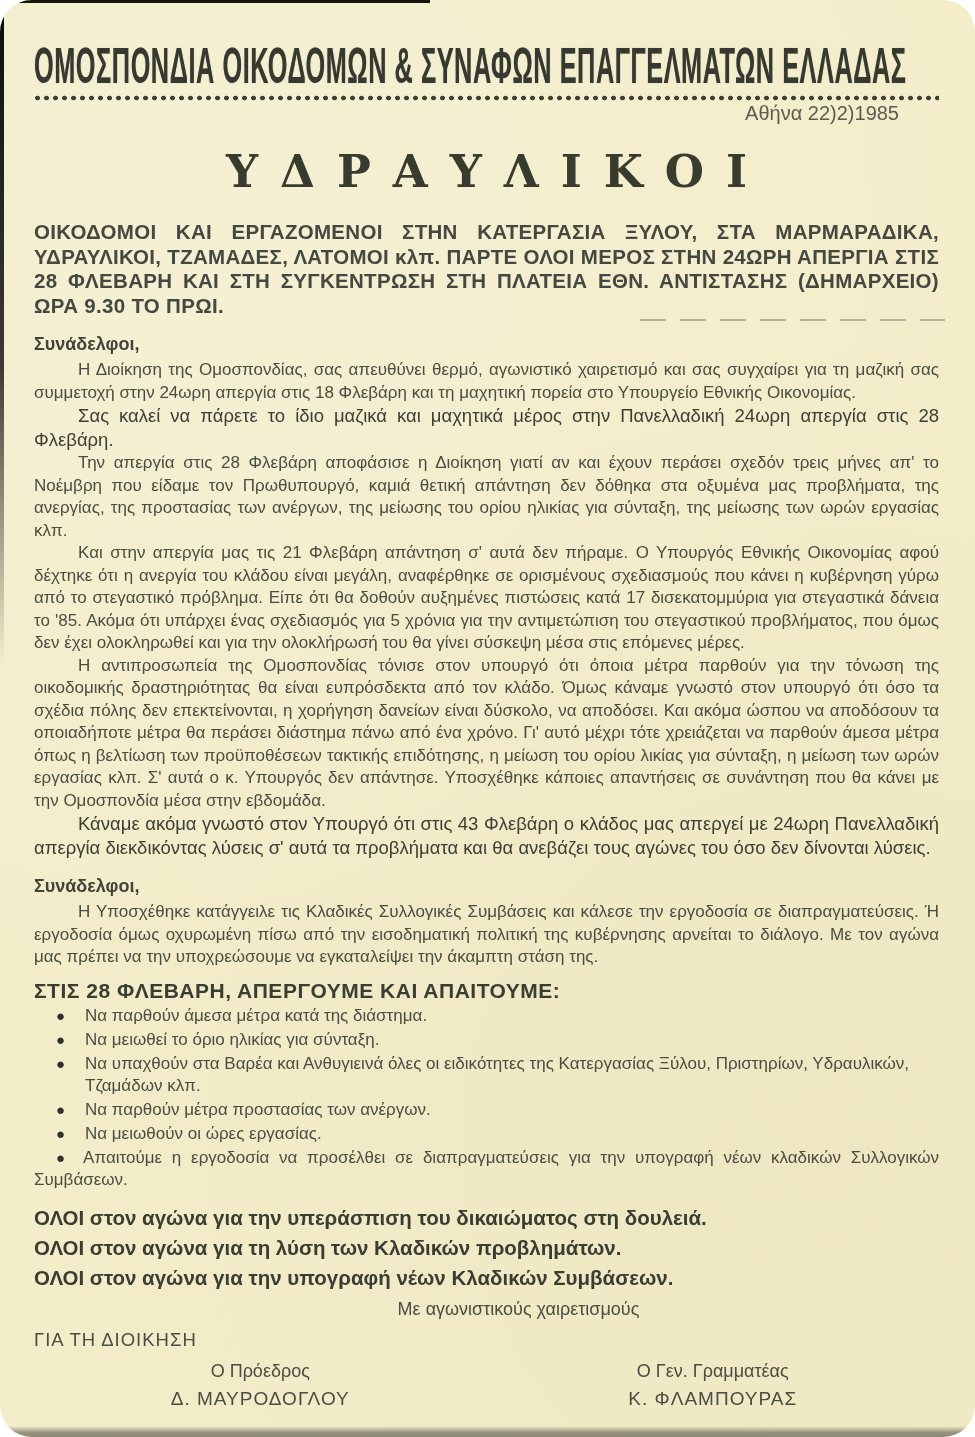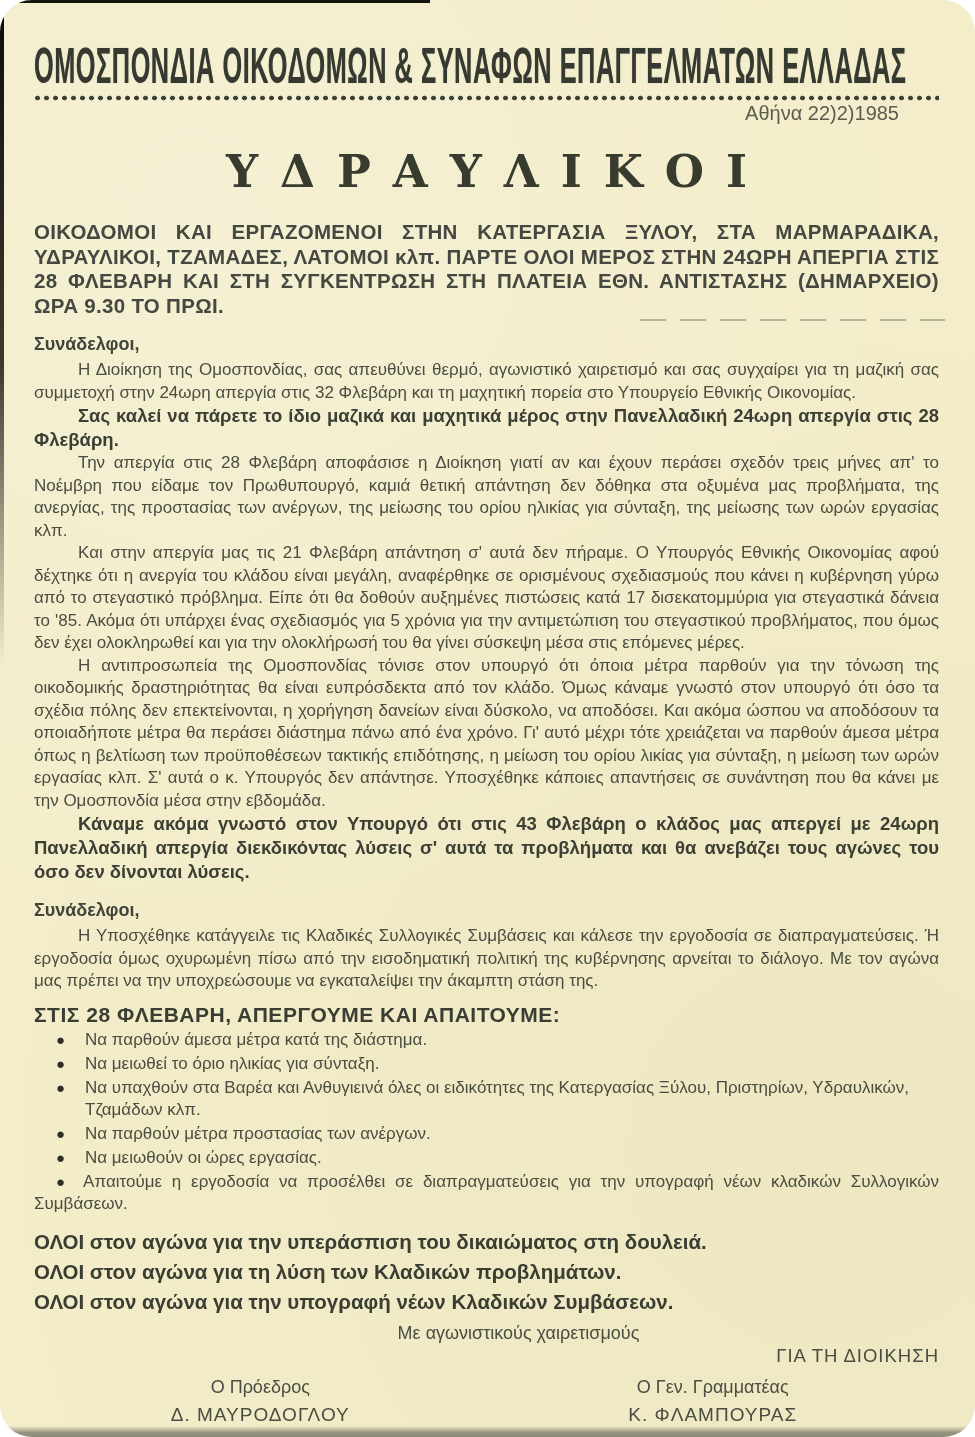--- a/index.html
+++ b/index.html
@@ -53,39 +53,39 @@
   .lead {
     margin-top:22px;
     font-weight:bold; font-size:20.5px; line-height:24.5px;
     text-align:justify; color:#454840; letter-spacing:0.3px;
   }
 
   
   .salutation { margin-top:16px; font-weight:bold; font-size:18px; color:#41443a; }
   .para { margin:0; font-size:17px; line-height:22.5px; text-indent:44px;
           text-align:justify; }
-  .para-bold { margin:0; font-weight:bold; font-size:18.5px; line-height:24px;
+  .para-bold { margin:0; font-weight:normal; font-size:18.5px; line-height:24px;
                text-indent:44px; text-align:justify; color:#3c3f34; }
   .mt-s { margin-top:4px; }
 
   .demands-heading { margin-top:10px; font-weight:bold; font-size:21px;
                      letter-spacing:0.5px; color:#3a3d32; }
   .demand { display:flex; gap:13px; padding-left:22px;
             font-size:17px; line-height:22px; margin-top:2px; }
   .demand .bullet { flex:0 0 16px; font-size:15px; color:#2e3028; line-height:22px; }
   .demand-flush { display:block; padding-left:0; text-indent:22px;
                   font-size:17px; line-height:22px; margin-top:2px; text-align:justify; }
   .demand-flush .bullet { font-size:15px; color:#2e3028; margin-right:13px; }
 
   .slogans { margin-top:12px; }
   .slogan { font-weight:bold; font-size:20.5px; line-height:30px; color:#3a3d32; }
 
   .closing-greeting { margin-top:6px; text-align:center; padding-left:64px;
                       font-size:18px; }
-  .closing-authority { margin-top:1px; text-align:right; font-size:18.5px;
+  .closing-authority { margin-top:9px; text-align:left; font-size:18.5px;
                        letter-spacing:1px; }
 
   .signatures { display:flex; margin-top:10px; }
   .sig-col { flex:1 1 50%; text-align:center; }
   .sig-role { font-size:18px; }
   .sig-name { margin-top:6px; font-size:19px; letter-spacing:1px; }
 </style>
 </head>
 <body>
 
@@ -99,21 +99,21 @@
   <div class="content">
 
     <div class="org-banner">ΟΜΟΣΠΟΝΔΙΑ ΟΙΚΟΔΟΜΩΝ &amp; ΣΥΝΑΦΩΝ ΕΠΑΓΓΕΛΜΑΤΩΝ ΕΛΛΑΔΑΣ</div>
     <div class="dotted-line"></div>
     <div class="date-line">Αθήνα 22)2)1985</div>
     <div class="main-title">ΥΔΡΑΥΛΙΚΟΙ</div>
 
     <div class="lead">ΟΙΚΟΔΟΜΟΙ ΚΑΙ ΕΡΓΑΖΟΜΕΝΟΙ ΣΤΗΝ ΚΑΤΕΡΓΑΣΙΑ ΞΥΛΟΥ, ΣΤΑ ΜΑΡΜΑΡΑΔΙΚΑ, ΥΔΡΑΥΛΙΚΟΙ, ΤΖΑΜΑΔΕΣ, ΛΑΤΟΜΟΙ κλπ. ΠΑΡΤΕ ΟΛΟΙ ΜΕΡΟΣ ΣΤΗΝ 24ΩΡΗ ΑΠΕΡΓΙΑ ΣΤΙΣ 28 ΦΛΕΒΑΡΗ ΚΑΙ ΣΤΗ ΣΥΓΚΕΝΤΡΩΣΗ ΣΤΗ ΠΛΑΤΕΙΑ ΕΘΝ. ΑΝΤΙΣΤΑΣΗΣ (ΔΗΜΑΡΧΕΙΟ) ΩΡΑ 9.30 ΤΟ ΠΡΩΙ.</div>
 
     <div class="salutation">Συνάδελφοι,</div>
-    <p class="para mt-s">Η Διοίκηση της Ομοσπονδίας, σας απευθύνει θερμό, αγωνιστικό χαιρετισμό και σας συγχαίρει για τη μαζική σας συμμετοχή στην 24ωρη απεργία στις 32 Φλεβάρη και τη μαχητική πορεία στο Υπουργείο Εθνικής Οικονομίας.</p>
+    <p class="para mt-s">Η Διοίκηση της Ομοσπονδίας, σας απευθύνει θερμό, αγωνιστικό χαιρετισμό και σας συγχαίρει για τη μαζική σας συμμετοχή στην 24ωρη απεργία στις 18 Φλεβάρη και τη μαχητική πορεία στο Υπουργείο Εθνικής Οικονομίας.</p>
     <p class="para-bold">Σας καλεί να πάρετε το ίδιο μαζικά και μαχητικά μέρος στην Πανελλαδική 24ωρη απεργία στις 28 Φλεβάρη.</p>
     <p class="para">Την απεργία στις 28 Φλεβάρη αποφάσισε η Διοίκηση γιατί αν και έχουν περάσει σχεδόν τρεις μήνες απ' το Νοέμβρη που είδαμε τον Πρωθυπουργό, καμιά θετική απάντηση δεν δόθηκα στα οξυμένα μας προβλήματα, της ανεργίας, της προστασίας των ανέργων, της μείωσης του ορίου ηλικίας για σύνταξη, της μείωσης των ωρών εργασίας κλπ.</p>
     <p class="para">Και στην απεργία μας τις 21 Φλεβάρη απάντηση σ' αυτά δεν πήραμε. Ο Υπουργός Εθνικής Οικονομίας αφού δέχτηκε ότι η ανεργία του κλάδου είναι μεγάλη, αναφέρθηκε σε ορισμένους σχεδιασμούς που κάνει η κυβέρνηση γύρω από το στεγαστικό πρόβλημα. Είπε ότι θα δοθούν αυξημένες πιστώσεις κατά 17 δισεκατομμύρια για στεγαστικά δάνεια το '85. Ακόμα ότι υπάρχει ένας σχεδιασμός για 5 χρόνια για την αντιμετώπιση του στεγαστικού προβλήματος, που όμως δεν έχει ολοκληρωθεί και για την ολοκλήρωσή του θα γίνει σύσκεψη μέσα στις επόμενες μέρες.</p>
     <p class="para">Η αντιπροσωπεία της Ομοσπονδίας τόνισε στον υπουργό ότι όποια μέτρα παρθούν για την τόνωση της οικοδομικής δραστηριότητας θα είναι ευπρόσδεκτα από τον κλάδο. Όμως κάναμε γνωστό στον υπουργό ότι όσο τα σχέδια πόλης δεν επεκτείνονται, η χορήγηση δανείων είναι δύσκολο, να αποδόσει. Και ακόμα ώσπου να αποδόσουν τα οποιαδήποτε μέτρα θα περάσει διάστημα πάνω από ένα χρόνο. Γι' αυτό μέχρι τότε χρειάζεται να παρθούν άμεσα μέτρα όπως η βελτίωση των προϋποθέσεων τακτικής επιδότησης, η μείωση του ορίου λικίας για σύνταξη, η μείωση των ωρών εργασίας κλπ. Σ' αυτά ο κ. Υπουργός δεν απάντησε. Υποσχέθηκε κάποιες απαντήσεις σε συνάντηση που θα κάνει με την Ομοσπονδία μέσα στην εβδομάδα.</p>
     <p class="para-bold">Κάναμε ακόμα γνωστό στον Υπουργό ότι στις 43 Φλεβάρη ο κλάδος μας απεργεί με 24ωρη Πανελλαδική απεργία διεκδικόντας λύσεις σ' αυτά τα προβλήματα και θα ανεβάζει τους αγώνες του όσο δεν δίνονται λύσεις.</p>
 
     <div class="salutation">Συνάδελφοι,</div>
     <p class="para mt-s">Η Υποσχέθηκε κατάγγειλε τις Κλαδικές Συλλογικές Συμβάσεις και κάλεσε την εργοδοσία σε διαπραγματεύσεις. Ή εργοδοσία όμως οχυρωμένη πίσω από την εισοδηματική πολιτική της κυβέρνησης αρνείται το διάλογο. Με τον αγώνα μας πρέπει να την υποχρεώσουμε να εγκαταλείψει την άκαμπτη στάση της.</p>
 
     <div class="demands-heading">ΣΤΙΣ 28 ΦΛΕΒΑΡΗ, ΑΠΕΡΓΟΥΜΕ ΚΑΙ ΑΠΑΙΤΟΥΜΕ:</div>

